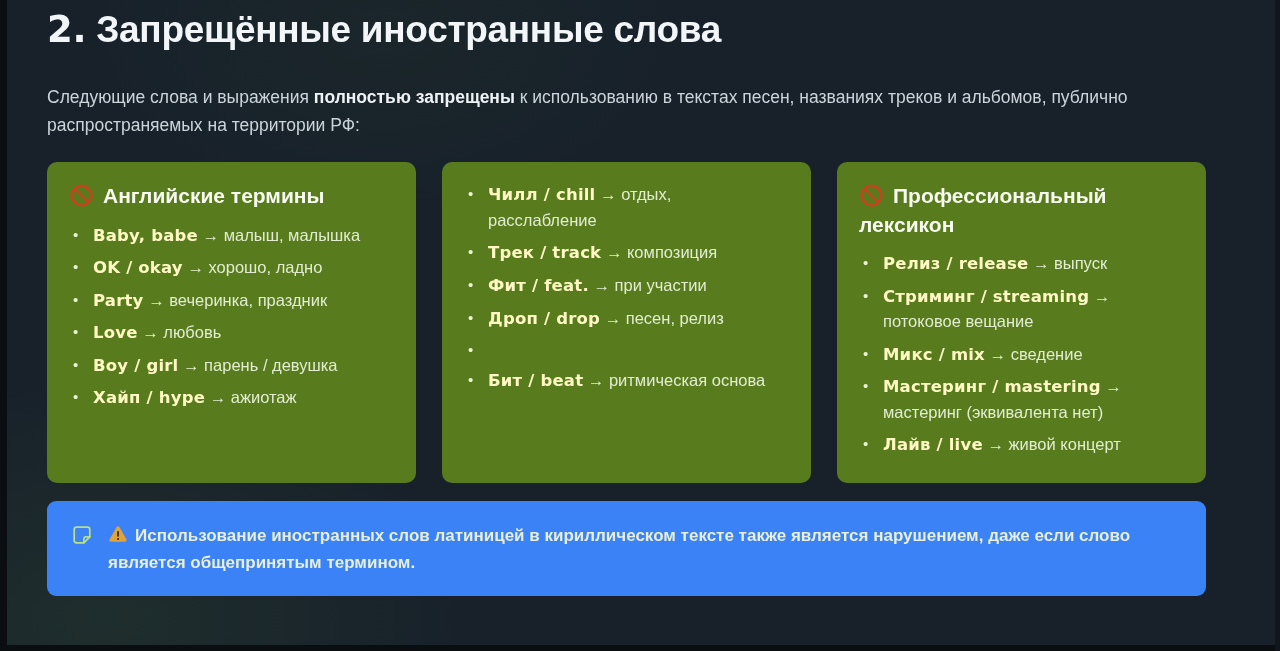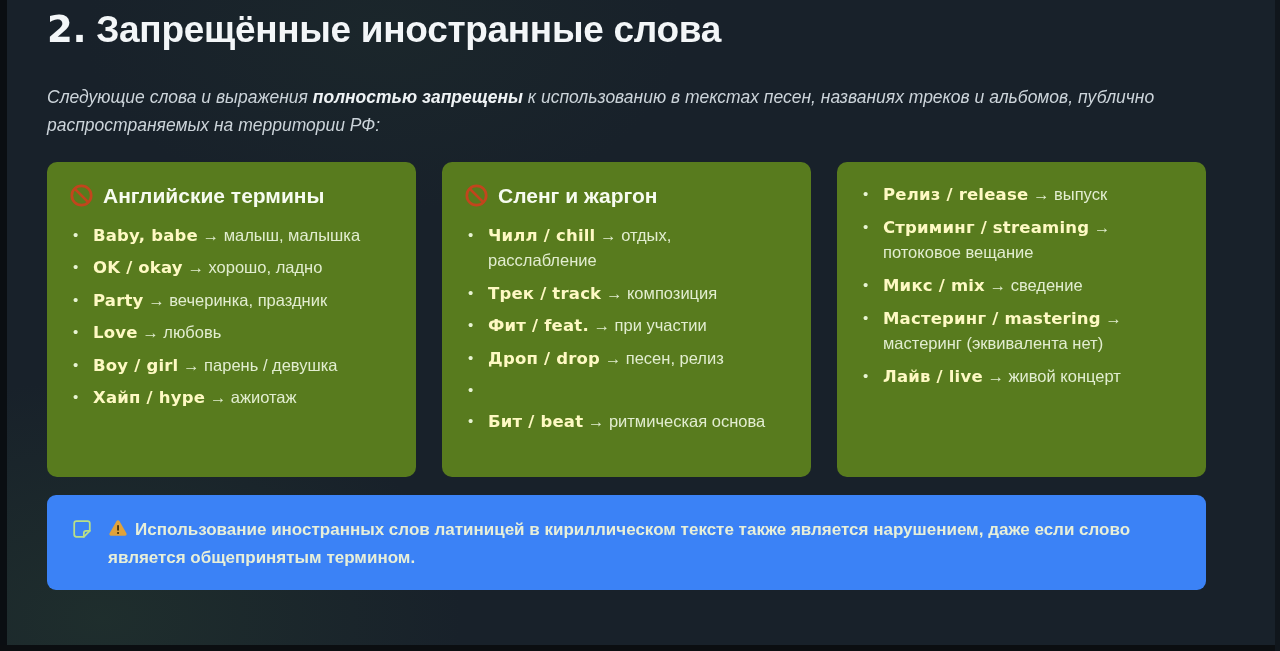--- a/index.html
+++ b/index.html
@@ -22,21 +22,21 @@
 
   h1.page-title {
     font-size:37px; font-weight:700; letter-spacing:-0.3px;
     color:#f3f6f8; margin-top:2px;
     font-family:"Liberation Sans", sans-serif;
   }
   h1 .title-number { font-family:"DejaVu Sans", sans-serif; font-weight:800; margin-right:10px; }
 
   .intro {
     margin-top:33px; font-size:17.5px; line-height:1.58;
-    color:#ccd4da; white-space:pre-line; max-width:1135px;font-style:italic;
+    color:#ccd4da; white-space:pre-line; max-width:1135px;
   }
   .intro b { color:#eff3f5; font-weight:700; }
 
   .cards-row {
     margin-top:23px;
     display:grid; grid-template-columns:1fr 1fr 1fr; gap:26px;
   }
   .card {
     background:#587b1e; border-radius:10px;
     padding:20px 22px 18px 22px;
@@ -115,58 +115,58 @@
   </li>
 
   <li class="card-item">
     <span class="bullet">•</span>
     <span class="item-text"><span class="term">Хайп / hype</span><span class="rest"> → ажиотаж</span></span>
   </li>
 </ul>
   </section>
 
   <section class="card">
+    <ul class="card-list">
+  <li class="card-item">
+    <span class="bullet">•</span>
+    <span class="item-text"><span class="term">Чилл / chill</span><span class="rest"> → отдых,
+расслабление</span></span>
+  </li>
+
+  <li class="card-item">
+    <span class="bullet">•</span>
+    <span class="item-text"><span class="term">Трек / track</span><span class="rest"> → композиция</span></span>
+  </li>
+
+  <li class="card-item">
+    <span class="bullet">•</span>
+    <span class="item-text"><span class="term">Фит / feat.</span><span class="rest"> → при участии</span></span>
+  </li>
+
+  <li class="card-item">
+    <span class="bullet">•</span>
+    <span class="item-text"><span class="term">Дроп / drop</span><span class="rest"> → песен, релиз</span></span>
+  </li>
+
+  <li class="card-item">
+    <span class="bullet">•</span>
+  </li>
+
+  <li class="card-item">
+    <span class="bullet">•</span>
+    <span class="item-text"><span class="term">Бит / beat</span><span class="rest"> → ритмическая основа</span></span>
+  </li>
+</ul>
+  </section>
+
+  <section class="card">
     <h2 class="card-title"><svg class="no-icon" viewBox="0 0 24 24" fill="none" stroke="#c2451d" stroke-width="2.6" stroke-linecap="round">
         <circle cx="12" cy="12" r="9.3"></circle>
         <line x1="5.6" y1="5.6" x2="18.4" y2="18.4"></line>
-      </svg><span class="card-title-text">Сленг и жаргон</span></h2>
-    <ul class="card-list">
-  <li class="card-item">
-    <span class="bullet">•</span>
-    <span class="item-text"><span class="term">Чилл / chill</span><span class="rest"> → отдых,
-расслабление</span></span>
-  </li>
-
-  <li class="card-item">
-    <span class="bullet">•</span>
-    <span class="item-text"><span class="term">Трек / track</span><span class="rest"> → композиция</span></span>
-  </li>
-
-  <li class="card-item">
-    <span class="bullet">•</span>
-    <span class="item-text"><span class="term">Фит / feat.</span><span class="rest"> → при участии</span></span>
-  </li>
-
-  <li class="card-item">
-    <span class="bullet">•</span>
-    <span class="item-text"><span class="term">Дроп / drop</span><span class="rest"> → песен, релиз</span></span>
-  </li>
-
-  <li class="card-item">
-    <span class="bullet">•</span>
-  </li>
-
-  <li class="card-item">
-    <span class="bullet">•</span>
-    <span class="item-text"><span class="term">Бит / beat</span><span class="rest"> → ритмическая основа</span></span>
-  </li>
-</ul>
-  </section>
-
-  <section class="card">
+      </svg><span class="card-title-text">Профессиональный лексикон</span></h2>
     <ul class="card-list">
   <li class="card-item">
     <span class="bullet">•</span>
     <span class="item-text"><span class="term">Релиз / release</span><span class="rest"> → выпуск</span></span>
   </li>
 
   <li class="card-item">
     <span class="bullet">•</span>
     <span class="item-text"><span class="term">Стриминг / streaming</span><span class="rest"> → 
 потоковое вещание</span></span>

